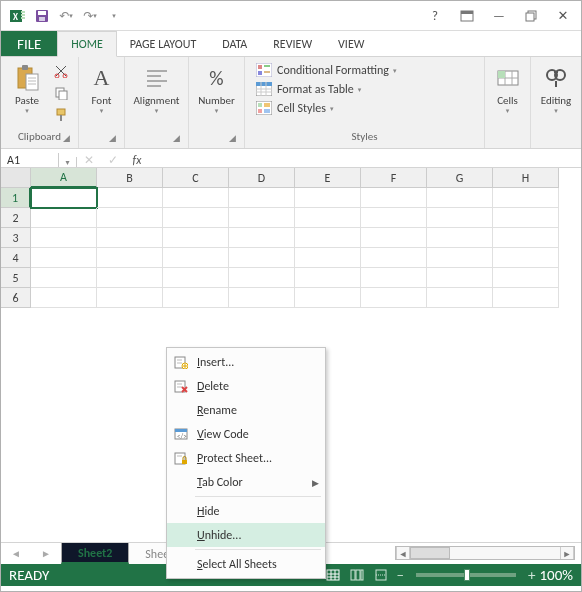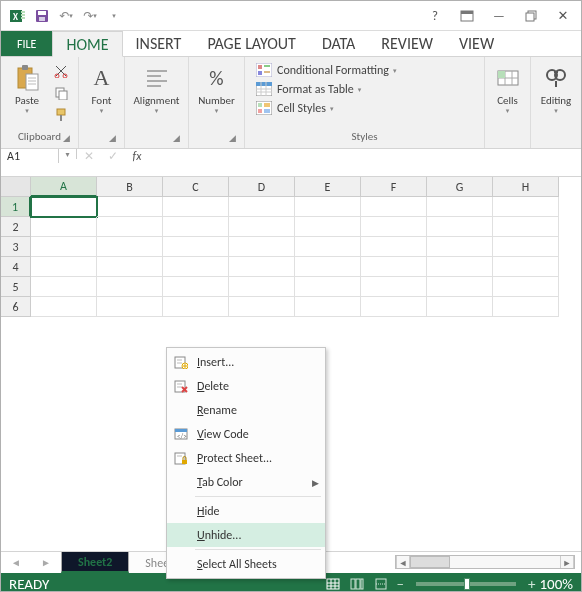--- a/index.html
+++ b/index.html
@@ -8,39 +8,39 @@
 
 .titlebar { height: 30px; background: #fff; display: flex; align-items: center; border-bottom: 1px solid #dcdcdc; position: relative; }
 .qat { display: flex; align-items: center; padding-left: 6px; gap: 2px; }
 .qat-btn { width: 22px; height: 22px; display: flex; align-items: center; justify-content: center; font-size: 12px; }
 .title-text { position: absolute; left: 0; right: 0; text-align: center; font-size: 13px; color: #444; }
 .title-right { position: absolute; right: 4px; display: flex; align-items: center; gap: 4px; }
 .sys-btn { width: 28px; height: 22px; display: flex; align-items: center; justify-content: center; font-size: 13px; color: #555; }
 
 
 .ribbon-tabs { height: 26px; display: flex; align-items: stretch; background: #fff; border-bottom: 1px solid #d4d4d4; }
-.file-tab { background: #217346; color: #fff; padding: 0 16px; display: flex; align-items: center; font-size: 12px; }
-.rtab { padding: 0 13px; display: flex; align-items: center; font-size: 16px; color: #444; }
+.file-tab { background: #217346; color: #fff; padding: 0 16px; display: flex; align-items: center; font-size: 15px; }
+.rtab { padding: 0 13px; display: flex; align-items: center; font-size: 12px; color: #444; }
 .rtab.active { color: #217346; border: 1px solid #d4d4d4; border-bottom: 1px solid #f1f1f1; background: #f1f1f1; margin-bottom: -1px; }
 
 
 .ribbon { height: 92px; background: #f1f1f1; display: flex; border-bottom: 1px solid #d4d4d4; }
 .group { border-right: 1px solid #dcdcdc; display: flex; flex-direction: column; padding: 4px 6px 2px 6px; position: relative; }
 .group-content { flex: 1; display: flex; align-items: flex-start; gap: 4px; }
 .group-label { text-align: center; font-size: 11px; color: #666; height: 16px; line-height: 14px; position: relative; }
 .launcher { position: absolute; right: 2px; bottom: 1px; font-size: 9px; color: #888; }
 .big-btn { display: flex; flex-direction: column; align-items: center; justify-content: flex-start; min-width: 40px; padding: 2px 4px; font-size: 11px; color: #444; text-align: center; line-height: 1.1; }
 .big-btn .ic { width: 30px; height: 30px; display: flex; align-items: center; justify-content: center; margin-bottom: 2px; }
 .mini-col { display: flex; flex-direction: column; gap: 2px; }
 .mini-btn { width: 20px; height: 20px; display: flex; align-items: center; justify-content: center; font-size: 12px; }
 .style-row { display: flex; align-items: center; gap: 4px; font-size: 12px; color: #444; padding: 1px 4px; }
 .style-row .sic { width: 18px; height: 16px; display: flex; align-items: center; justify-content: center; }
 
 
-.fbar { height: 28px; display: flex; align-items: flex-start; border-bottom: 1px solid #d4d4d4; }
+.fbar { height: 19px; display: flex; align-items: flex-end; border-bottom: 1px solid #d4d4d4; }
 .namebox { width: 58px; border-right: 1px solid #ccc; display: flex; align-items: center; padding: 0 6px; font-size: 12px; color:#333; }
 .name-dd { width: 18px; border-right: 1px solid #ccc; display: flex; align-items: center; justify-content: center; font-size: 8px; color: #888; }
 .fx-btn { width: 24px; display: flex; align-items: center; justify-content: center; font-size: 12px; color: #888; }
 .fx-btn.fx { font-style: italic; color: #555; }
 .formula-input { flex: 1; border: none; outline: none; padding: 0 6px; font-size: 12px; }
 
 
 .grid-wrap { position: relative; height: calc(100% - 30px - 26px - 92px - 24px - 22px - 22px); overflow: hidden; }
 .corner { position: absolute; top: 0; left: 0; width: 30px; height: 20px; border-right: 1px solid #ccc; border-bottom: 1px solid #ccc; background: #e6e6e6; }
 .col-headers { position: absolute; top: 0; left: 30px; right: 0; height: 20px; display: flex; }
@@ -126,21 +126,20 @@
           <rect x="1" y="3" width="8" height="8" fill="#fff" stroke="#777"></rect>
         </svg>
     </div>
     <div class="sys-btn">✕</div>
   </div>
 </div>
 
 <div class="ribbon-tabs">
   <div class="file-tab">FILE</div>
   <div class="rtab active">HOME</div>
-  <div class="rtab">INSERT</div>
   <div class="rtab">PAGE LAYOUT</div>
   <div class="rtab">DATA</div>
   <div class="rtab">REVIEW</div>
   <div class="rtab">VIEW</div>
 </div>
 
 <div class="ribbon">
   <div class="group" style="width:78px">
     <div class="group-content">
       <div class="big-btn">

